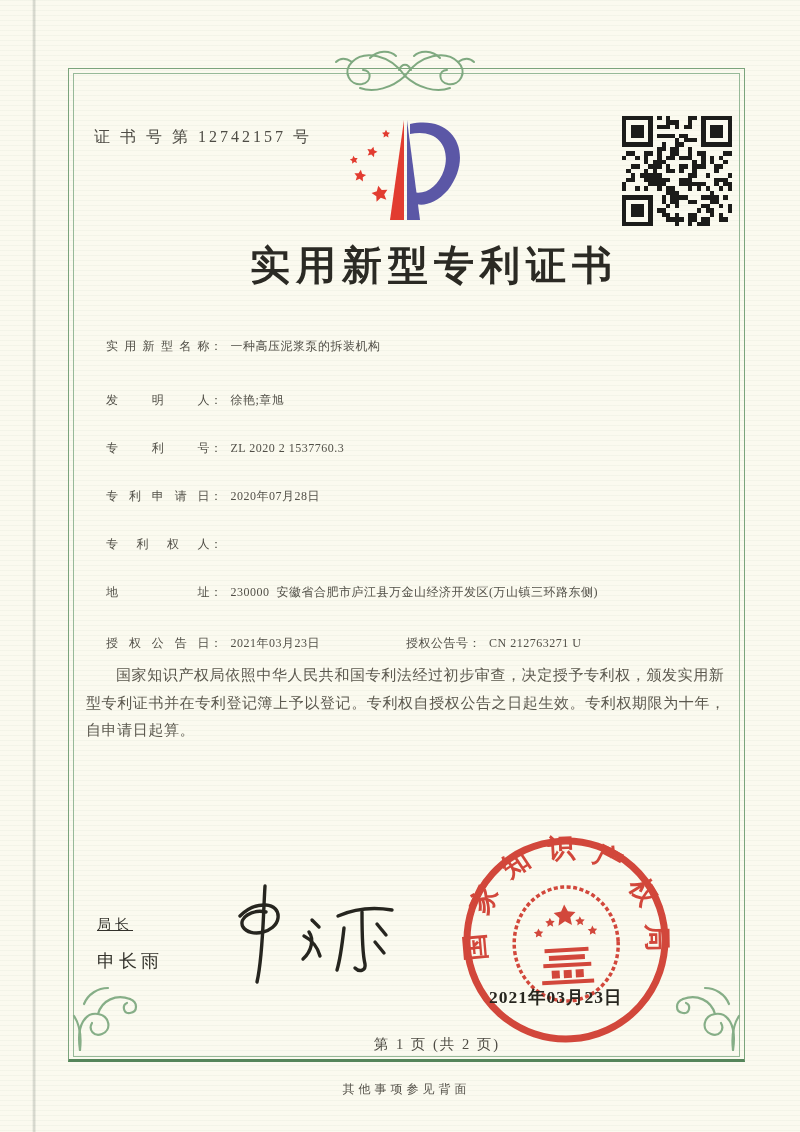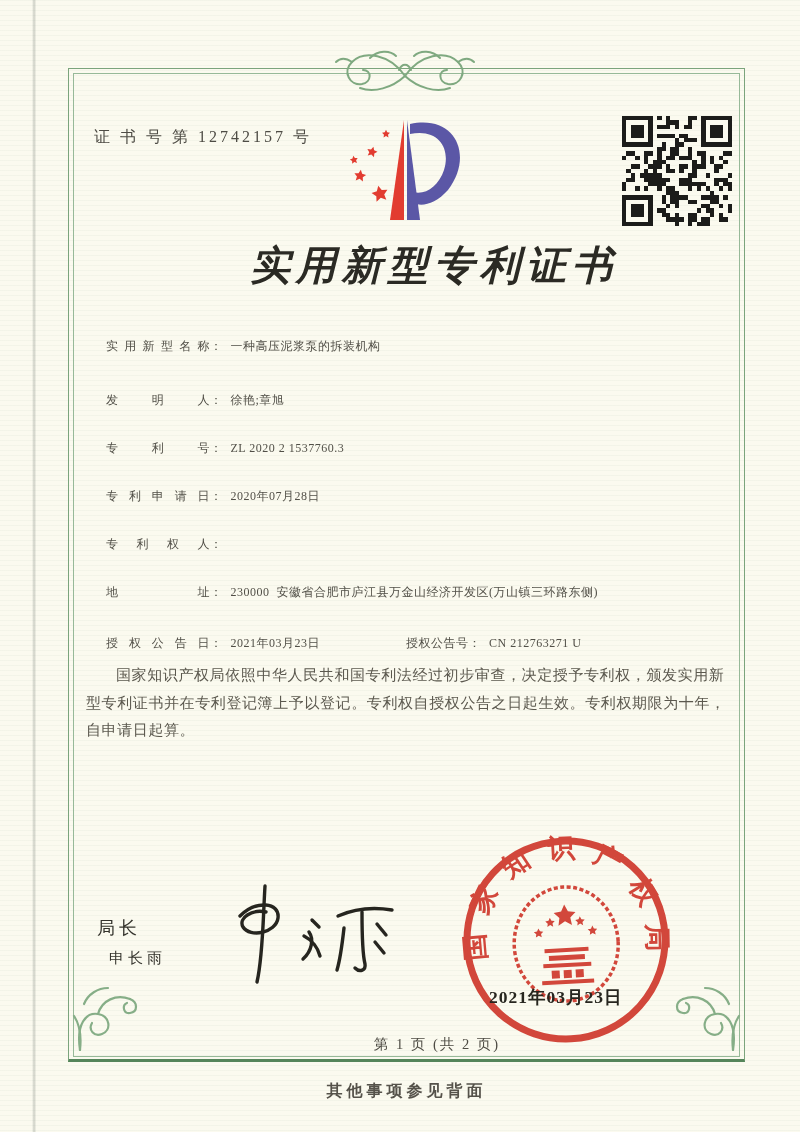--- a/index.html
+++ b/index.html
@@ -19,45 +19,45 @@
   .frame-outer { position:absolute; left:68px; top:68px; width:677px; height:994px;
     border:1px solid #7ba47c; border-bottom:3px solid #55855a; }
   .frame-inner { position:absolute; left:73px; top:73px; width:667px; height:984px;
     border:1px solid #97b998; }
   .ornament { position:absolute; pointer-events:none; }
   
   .cert-no { position:absolute; left:94px; top:127px; font-size:16px; letter-spacing:3px; color:#4e4c45; }
   .logo { position:absolute; left:334px; top:110px; width:132px; height:122px; }
   .qr { position:absolute; left:622px; top:116px; width:110px; height:110px; }
   .title { position:absolute; left:68px; top:238px; width:732px; text-align:center;
-    font-size:40px; font-weight:700; letter-spacing:6px; color:#2b2a24;font-style:italic; }
+    font-size:40px; font-weight:700; letter-spacing:6px; color:#2b2a24; }
   
   .frow { position:absolute; left:106px; display:flex; align-items:flex-start;
     font-size:12px; color:#514f47; letter-spacing:0.5px; line-height:25px; }
   .flabel { display:inline-block; width:104px; text-align:justify; text-align-last:justify; }
   .colon { margin-right:8px; }
   .fvalue { }
   .fvalue--addr { width:408px; white-space:pre-wrap; }
   .fgroup2 { display:flex; margin-left:86px; }
   
   .paras { position:absolute; left:86px; top:662px; width:650px;
     font-size:15px; line-height:27.5px; color:#5b584e; letter-spacing:0.6px; }
   .paras p { text-indent:2em; margin:0 0 9px 0; }
   
-  .sig-title { position:absolute; left:97px; top:916px; font-size:18px; letter-spacing:4px; color:#34332c; }
-  .sig-name  { position:absolute; left:109px; top:949px; font-size:15px; letter-spacing:4px; color:#34332c; }
+  .sig-title { position:absolute; left:97px; top:916px; font-size:14px; letter-spacing:4px; color:#34332c;text-decoration:underline; }
+  .sig-name  { position:absolute; left:97px; top:949px; font-size:18px; letter-spacing:4px; color:#34332c; }
   .signature { position:absolute; left:212px; top:876px; width:205px; height:118px; }
   .seal { position:absolute; left:458px; top:832px; width:216px; height:216px;
     opacity:0.93; transform:rotate(-3deg); }
   .seal-date { position:absolute; left:489px; top:985px; font-size:17.5px; font-weight:600;
     color:#27261f; letter-spacing:1px; z-index:5; }
   .page-info { position:absolute; left:68px; top:1035px; width:738px; text-align:center;
     font-size:14.5px; letter-spacing:2px; color:#4e4c44; }
   .back-note { position:absolute; left:68px; top:1081px; width:677px; text-align:center;
-    font-size:16px; letter-spacing:4px; color:#55524a;font-weight:bold; }
+    font-size:12px; letter-spacing:4px; color:#55524a; }
 </style>
 </head>
 <body>
 
 <div class="page">
   <div class="scan-edge"></div>
 
   <div class="frame-outer"></div>
   <div class="frame-inner"></div>
 

